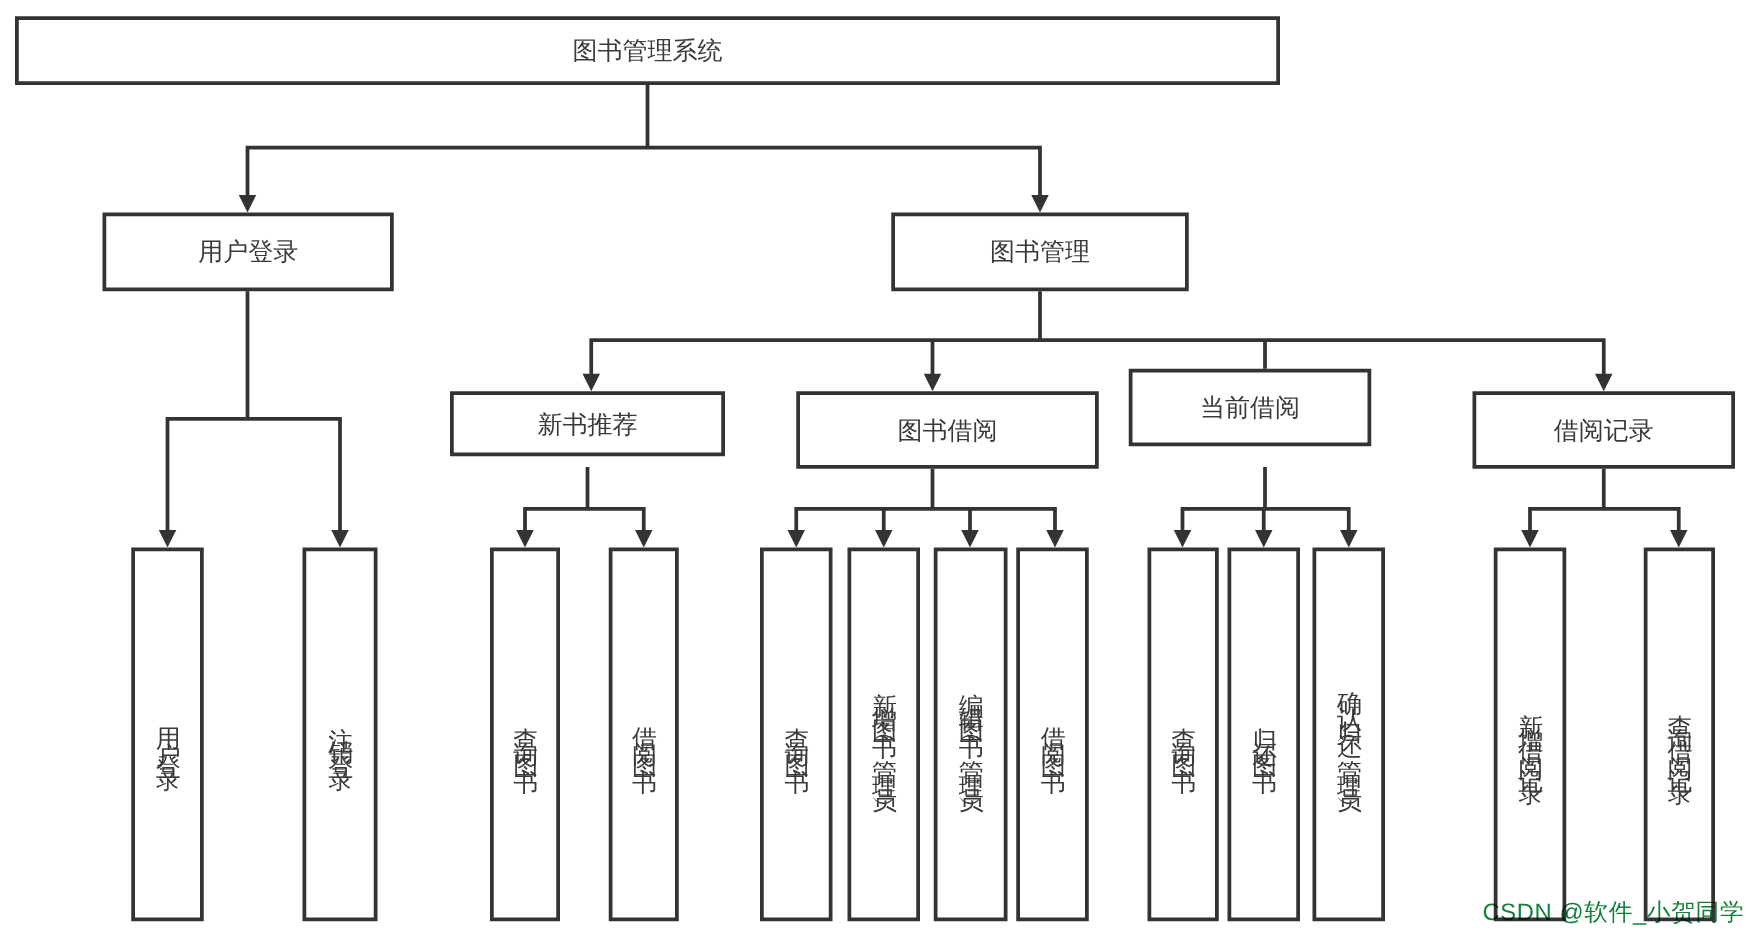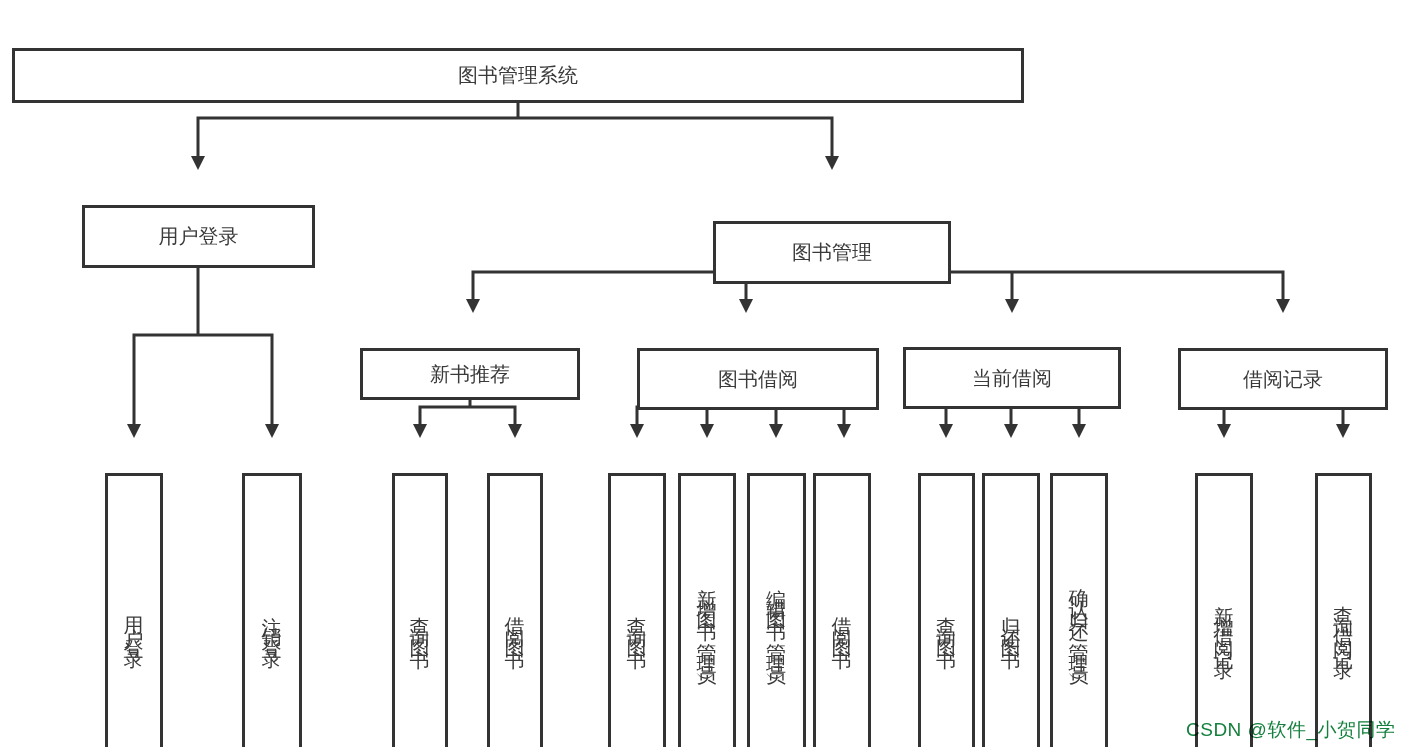--- a/index.html
+++ b/index.html
@@ -14,37 +14,36 @@
   .node{
     position:absolute;
     box-sizing:border-box;
     background:#ffffff;
     border:3px solid #333333;
     color:#3a3a3a;
     display:flex;align-items:center;justify-content:center;
     font-size:20px;
     text-align:center;
     white-space:nowrap;
-    margin-top:35px;
   }
   .v-label{
     writing-mode:vertical-rl;
     text-orientation:mixed;
     letter-spacing:11px;
     line-height:1;
   }
   
   .n-root{left:12px;top:13px;width:1012px;height:55px;}
   
   .n-login{left:82px;top:170px;width:233px;height:63px;}
-  .n-mgmt{left:713px;top:186px;width:238px;height:63px;}
+  .n-mgmt{left:713px;top:170px;width:238px;height:63px;}
   
   .n-new{left:360px;top:313px;width:220px;height:52px;}
   .n-borrow{left:637px;top:313px;width:242px;height:62px;}
-  .n-current{left:903px;top:312px;width:218px;height:62px;}
+  .n-current{left:903px;top:295px;width:194px;height:62px;}
   .n-records{left:1178px;top:313px;width:210px;height:62px;}
   
   .leaf{top:438px;height:299px;}
   .n-l1a{left:105px;width:58px;}
   .n-l1b{left:242px;width:60px;}
   .n-l2a{left:392px;width:56px;}
   .n-l2b{left:487px;width:56px;}
   .n-l3a{left:608px;width:58px;}
   .n-l3b{left:678px;width:58px;}
   .n-l3c{left:747px;width:59px;}

